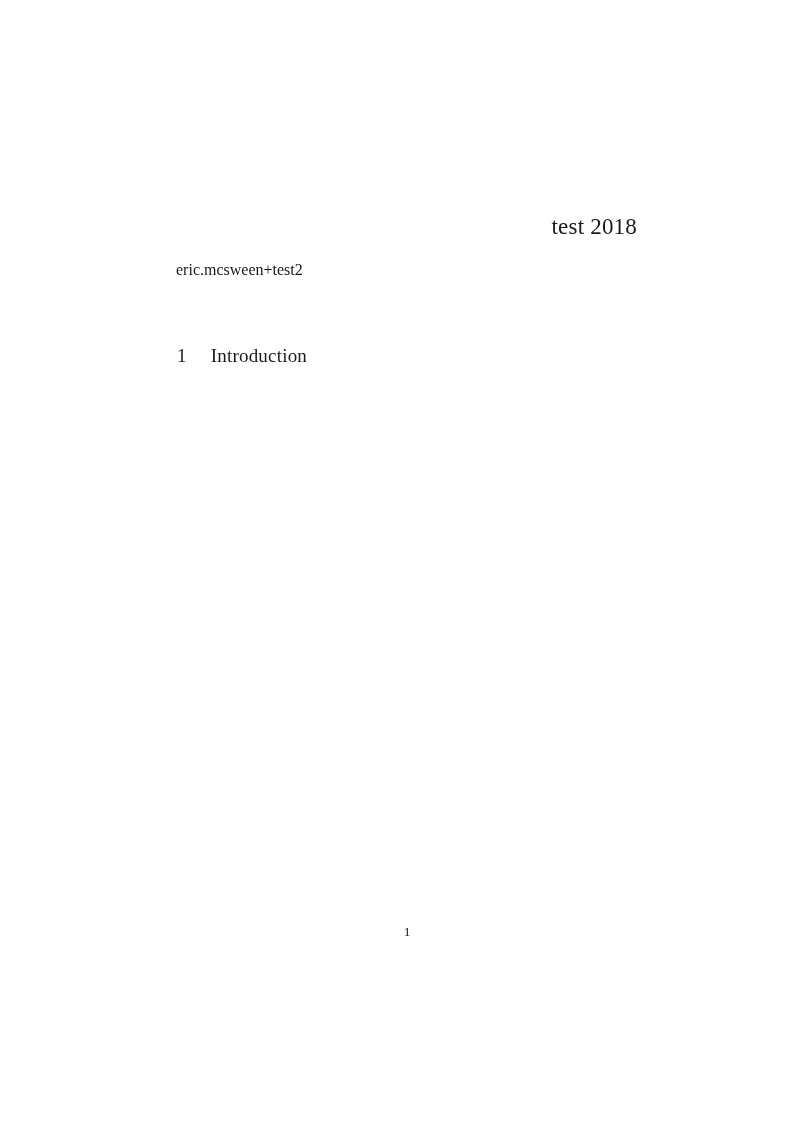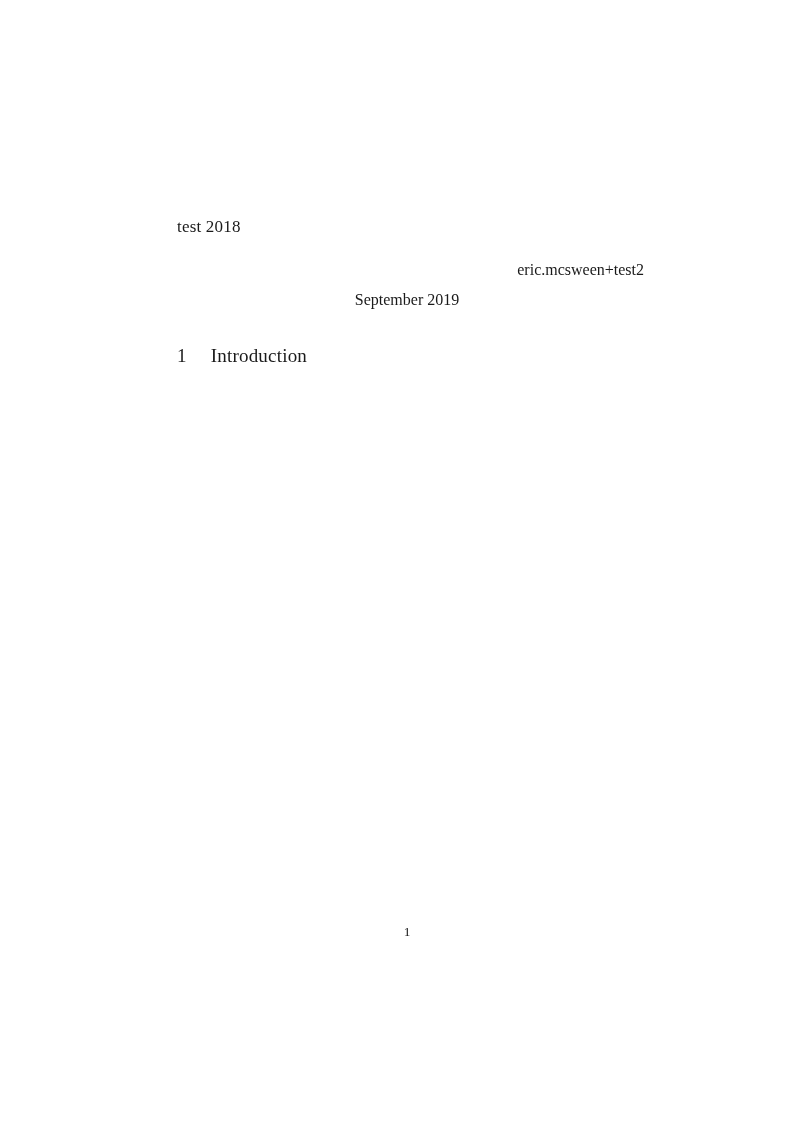--- a/index.html
+++ b/index.html
@@ -15,32 +15,32 @@
     font-family: "Liberation Serif", "DejaVu Serif", serif;
     color: #1a1a1a;
     overflow: hidden;
   }
   
   .doc-title {
     position: absolute;
     top: 214px;
     left: 177px;
     width: 460px;
-    text-align: left;
-    font-size: 17px;
+    text-align: right;
+    font-size: 23px;
     line-height: 25px;
     font-weight: 400;
     letter-spacing: 0.2px;
   }
   .doc-author {
     position: absolute;
     top: 261px;
-    left: 184px;
+    left: 176px;
     width: 460px;
-    text-align: right;
+    text-align: left;
     font-size: 16px;
     line-height: 18px;
   }
   .doc-date {
     position: absolute;
     top: 291px;
     left: 177px;
     width: 460px;
     text-align: center;
     font-size: 16px;
@@ -72,21 +72,20 @@
 </style>
 </head>
 <body>
 
 <div class="page">
 
   <div class="doc-title">test 2018</div>
 
   <div class="doc-author">eric.mcsween+test2</div>
 
-  <div class="doc-date">September 2019</div>
 
   <div class="section-heading">
     <span class="sec-num">1</span><span>Introduction</span>
   </div>
 
   <div class="page-number">1</div>
 
 </div>
 
 </body></html>

